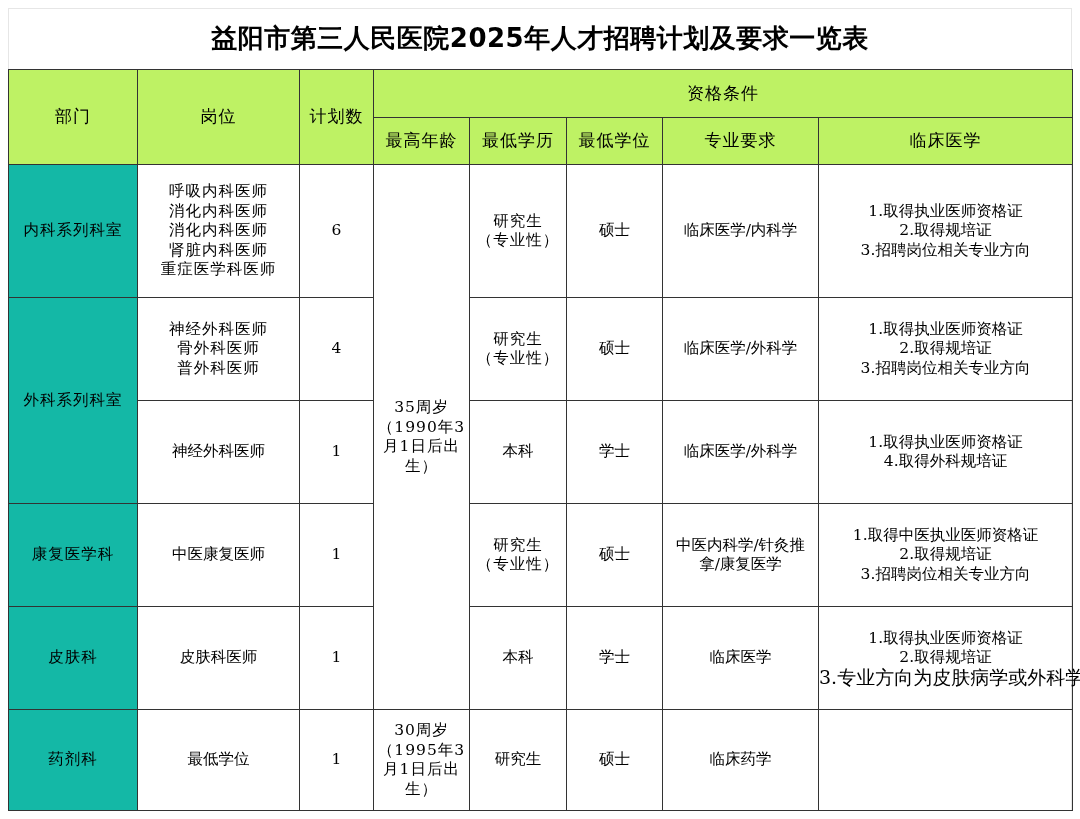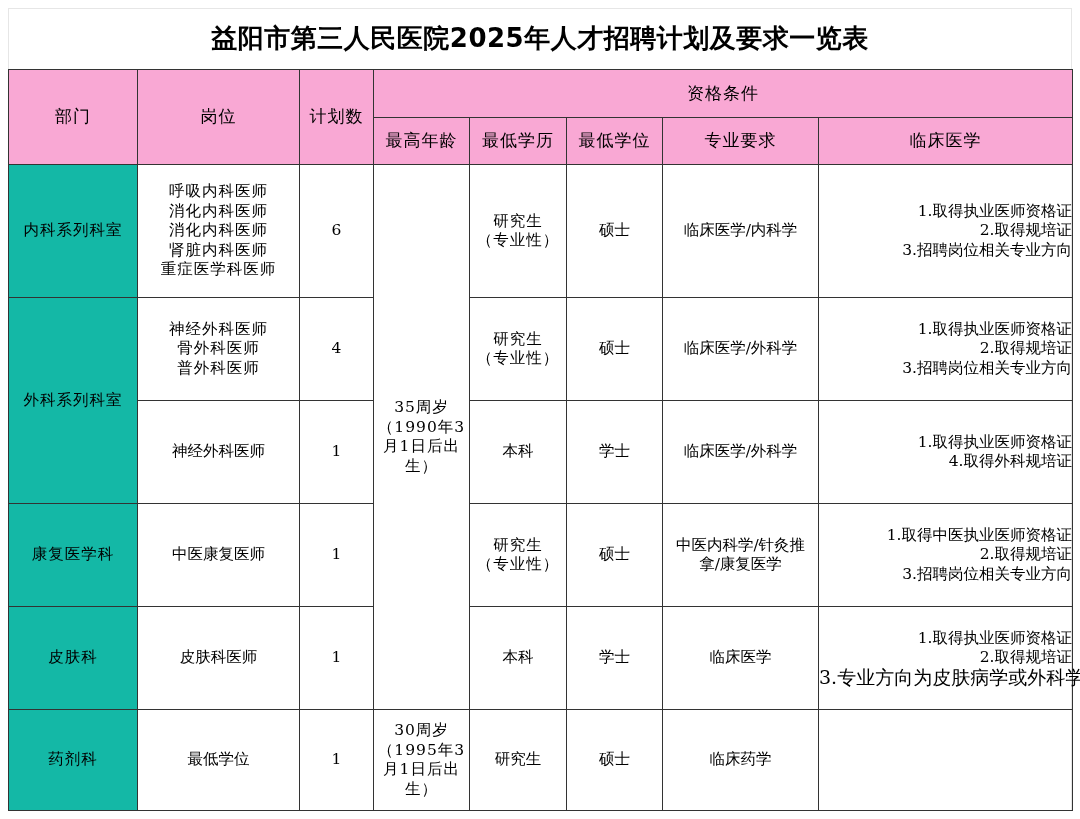--- a/index.html
+++ b/index.html
@@ -8,23 +8,23 @@
   .sheet { position:absolute; left:8px; top:8px; width:1064px; height:802px;
            border:1px solid #e6e6e6; border-bottom:none; box-sizing:border-box; }
   .title { position:absolute; left:8px; top:8px; width:1064px; height:61px;
            display:flex; align-items:center; justify-content:center;
            font-family:"DejaVu Sans","Liberation Sans",sans-serif;
            font-weight:bold; font-size:26px; letter-spacing:0.5px; }
   table { position:absolute; left:8px; top:69px; border-collapse:collapse;
           table-layout:fixed; width:1064px; }
   td, th { border:1.5px solid #333; padding:0; text-align:center; vertical-align:middle;
            font-size:15.5px; font-weight:normal; line-height:19.5px; }
-  th { background:#f9a8d4; font-size:17px; letter-spacing:1px; }
+  th { background:#bef264; font-size:17px; letter-spacing:1px; }
   td.dept { background:#14b8a6; letter-spacing:1px; }
-  td.other { text-align:right; padding-left:0; }
+  td.other { text-align:center; padding-left:0; }
   .pos-line { display:block; letter-spacing:1px;text-align:center; }
   .oth-line { display:block; white-space:nowrap; }
 </style>
 </head>
 <body>
 
 <div class="sheet"></div>
 <div class="title">益阳市第三人民医院2025年人才招聘计划及要求一览表</div>
 
 <table>

